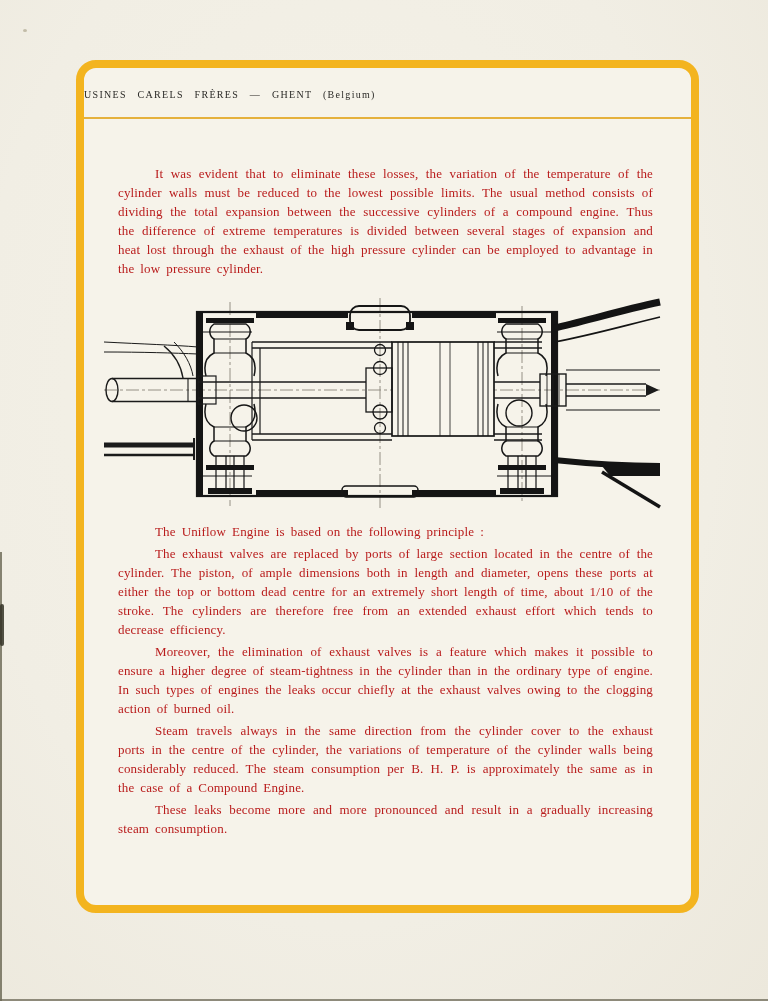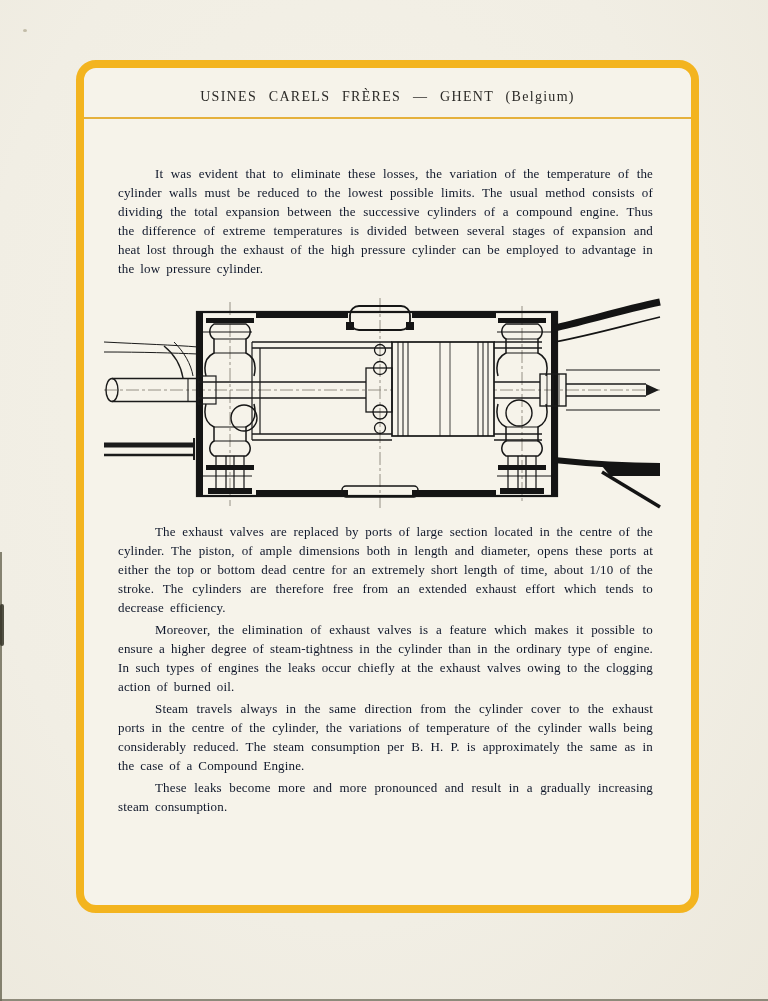--- a/index.html
+++ b/index.html
@@ -10,37 +10,37 @@
     font-family:"Liberation Serif", serif;
     color:#2e2b26;
   }
   .frame{
     position:absolute;left:76px;top:60px;width:607px;height:837px;
     border:8px solid #f3b41f;border-radius:20px;
     background:#f6f3ea;
     box-sizing:content-box;
   }
   .masthead{
-    margin-top:21px;text-align:center;
-    font-size:14px;letter-spacing:1.3px;word-spacing:7px;
+    margin-top:21px;text-align:left;
+    font-size:10px;letter-spacing:1.3px;word-spacing:7px;
     color:#2b2a27;
   }
   .header-rule{
     position:absolute;left:0;right:0;top:49px;height:2px;
     background:#e2a41f;opacity:.85;
   }
   .text-col{
     position:absolute;left:34px;top:96px;width:535px;
   }
   .text-col p{
     margin:0 0 3px 0;
     font-size:13px;line-height:19px;
     text-align:justify;text-indent:37px;
     word-spacing:2.6px;letter-spacing:.15px;
-    color:#0f172a;
+    color:#b91c1c;
   }
   figure.engraving{
     margin:20px 0 12px -16px;width:560px;height:212px;padding:0;
   }
   figure.engraving svg{display:block;}
   
   .edge-bottom{position:absolute;left:0;right:0;bottom:0;height:2px;background:#6e6a58;opacity:.75;}
   .edge-left{position:absolute;left:0;top:552px;width:2px;height:449px;background:#57543f;opacity:.7;}
   .edge-left-blob{position:absolute;left:0;top:604px;width:4px;height:42px;background:#343226;border-radius:2px;opacity:.85;}
   .speck{position:absolute;left:23px;top:29px;width:4px;height:3px;background:#c2bca8;border-radius:50%;}
@@ -171,20 +171,21 @@
           <path d="M500,174 L558,209" stroke-width="3.5"></path>
         </g>
         <polygon points="500,168 558,168 558,178 508,178" fill="#141414"></polygon>
 
         <g stroke="#161616" fill="none">
           <rect x="240" y="188" width="76" height="11" rx="4" stroke-width="1.5"></rect>
         </g>
       </svg>
     </figure>
 
+    <p>The Uniflow Engine is based on the following principle :</p>
     <p>The exhaust valves are replaced by ports of large section located in the centre of the cylinder. The piston, of ample dimensions both in length and diameter, opens these ports at either the top or bottom dead centre for an extremely short length of time, about 1/10 of the stroke. The cylinders are therefore free from an extended exhaust effort which tends to decrease efficiency.</p>
     <p>Moreover, the elimination of exhaust valves is a feature which makes it possible to ensure a higher degree of steam-tightness in the cylinder than in the ordinary type of engine. In such types of engines the leaks occur chiefly at the exhaust valves owing to the clogging action of burned oil.</p>
     <p>Steam travels always in the same direction from the cylinder cover to the exhaust ports in the centre of the cylinder, the variations of temperature of the cylinder walls being considerably reduced. The steam consumption per B. H. P. is approximately the same as in the case of a Compound Engine.</p>
     <p>These leaks become more and more pronounced and result in a gradually increasing steam consumption.</p>
   </div>
 </div>
 
 <div class="speck"></div>
 <div class="edge-left"></div>
 <div class="edge-left-blob"></div>

